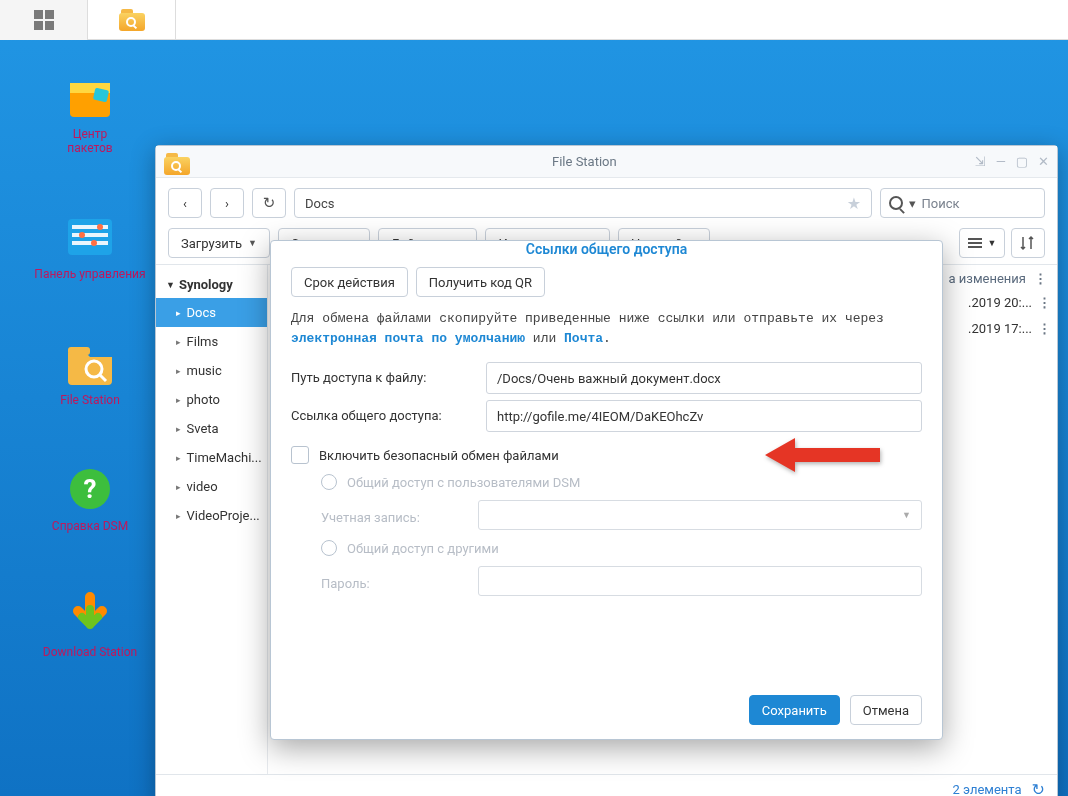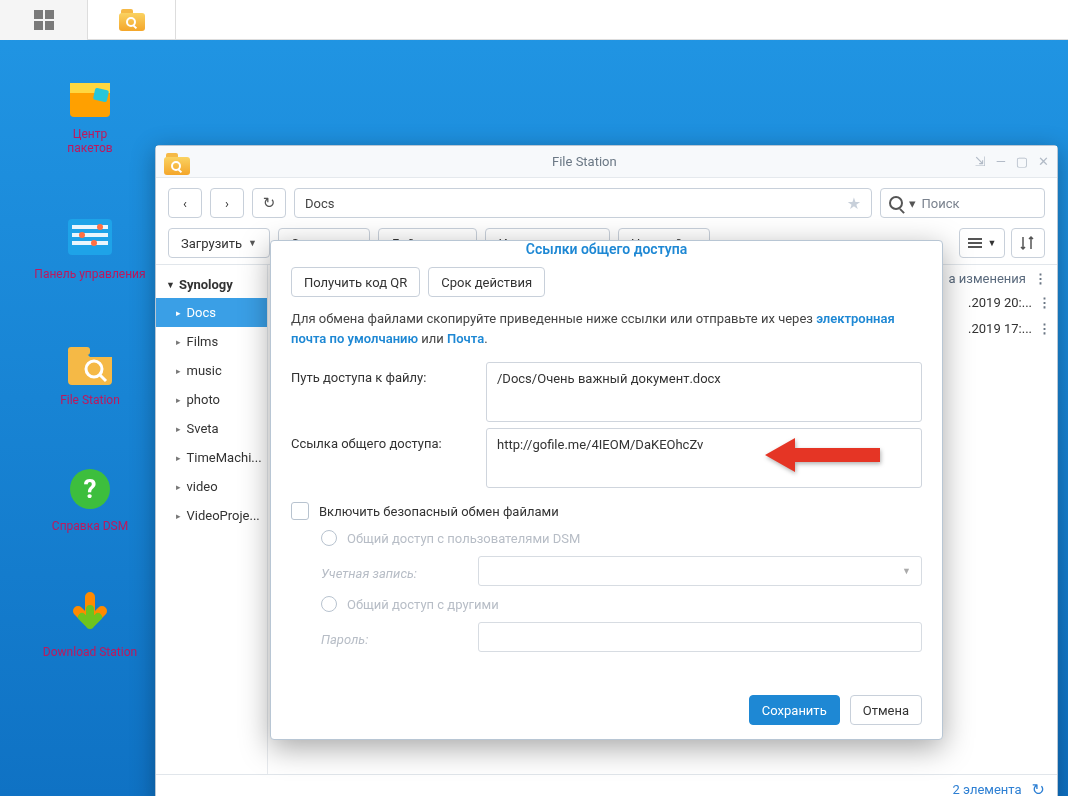--- a/index.html
+++ b/index.html
@@ -69,31 +69,31 @@
 .statusbar{position:absolute;bottom:0;left:0;right:0;height:30px;border-top:1px solid #E1E6EB;display:flex;align-items:center;justify-content:flex-end;padding:0 12px;color:#2D7FD3;gap:10px;}
 
 .dialog{
   position:absolute;left:270px;top:200px;width:673px;height:500px;
   background:#fff;border:1px solid #B8C6D4;border-radius:4px;box-shadow:0 8px 30px rgba(0,0,0,.35);
   z-index:10;
 }
 .dlg-title{color:#1E88D4;text-align:center;font-weight:600;padding:0 0 10px;font-size:14px;}
 .dlg-body{padding:0 20px;}
 .dlg-btns{display:flex;gap:8px;margin-bottom:12px;}
-.desc{color:#444;line-height:1.5;margin:8px 0 14px;font-size:13px;}
+.desc{color:#444;line-height:1.5;margin:8px 0 14px;font-size:13px;font-family:Liberation Mono, monospace;}
 .link{color:#1E88D4;font-weight:600;}
 .form-row{display:flex;margin:6px 0;align-items:flex-start;}
 .form-label{width:195px;padding-top:8px;}
-.text-box{flex:1;height:60px;border:1px solid #CFD5DD;border-radius:3px;padding:8px 10px;color:#333;}
+.text-box{flex:1;height:32px;border:1px solid #CFD5DD;border-radius:3px;padding:8px 10px;color:#333;}
 .check-row{display:flex;align-items:center;gap:10px;margin:14px 0 0;}
 .chk{width:18px;height:18px;border:1px solid #B8C3CF;border-radius:3px;background:#fff;}
 .radio{width:16px;height:16px;border:1px solid #B8C3CF;border-radius:50%;background:#fff;}
 .disabled{color:#B7BDC6;}
 .pw-axis{display:flex;align-items:center;margin:10px 0 10px 30px;gap:12px;}
-.pw-label{width:145px;padding-top:4px;font-style:italic;}
+.pw-label{width:145px;padding-top:4px;}
 .sel-input{flex:1;height:30px;border:1px solid #D7DCE2;border-radius:3px;padding:0 10px;display:flex;align-items:center;justify-content:flex-end;color:#aaa;}
 .sub-opt{display:flex;align-items:center;gap:10px;margin:10px 0 10px 30px;}
 .dlg-footer{position:absolute;bottom:14px;right:20px;display:flex;gap:10px;border-radius:7px;}
 .btn.primary{background:#1E88D4;color:#fff;border-color:#1E88D4;}
 
 .arrow{
   position:absolute; left:765px; top:390px; z-index:20;
 }
 .arrow svg{filter:drop-shadow(1px 2px 2px rgba(0,0,0,.3));}
 
@@ -292,22 +292,22 @@
     <div class="statusbar">
       <span>2 элемента</span>
       <span style="color:#2D7FD3;font-size:16px">↻</span>
     </div>
   </div>
 
   <div class="dialog">
     <div class="dlg-title">Ссылки общего доступа</div>
     <div class="dlg-body">
       <div class="dlg-btns">
+        <div class="btn">Срок действия</div>
         <div class="btn">Получить код QR</div>
-        <div class="btn">Срок действия</div>
       </div>
       <div class="desc">
         <span>Для обмена файлами скопируйте приведенные ниже ссылки или отправьте их через </span><span class="link">электронная почта по умолчанию</span><span> или </span><span class="link">Почта</span><span>.</span>
       </div>
       <div class="form-row">
         <div class="form-label">Путь доступа к файлу:</div>
         <div class="text-box">/Docs/Очень важный документ.docx</div>
       </div>
       <div class="form-row">
         <div class="form-label">Ссылка общего доступа:</div>

